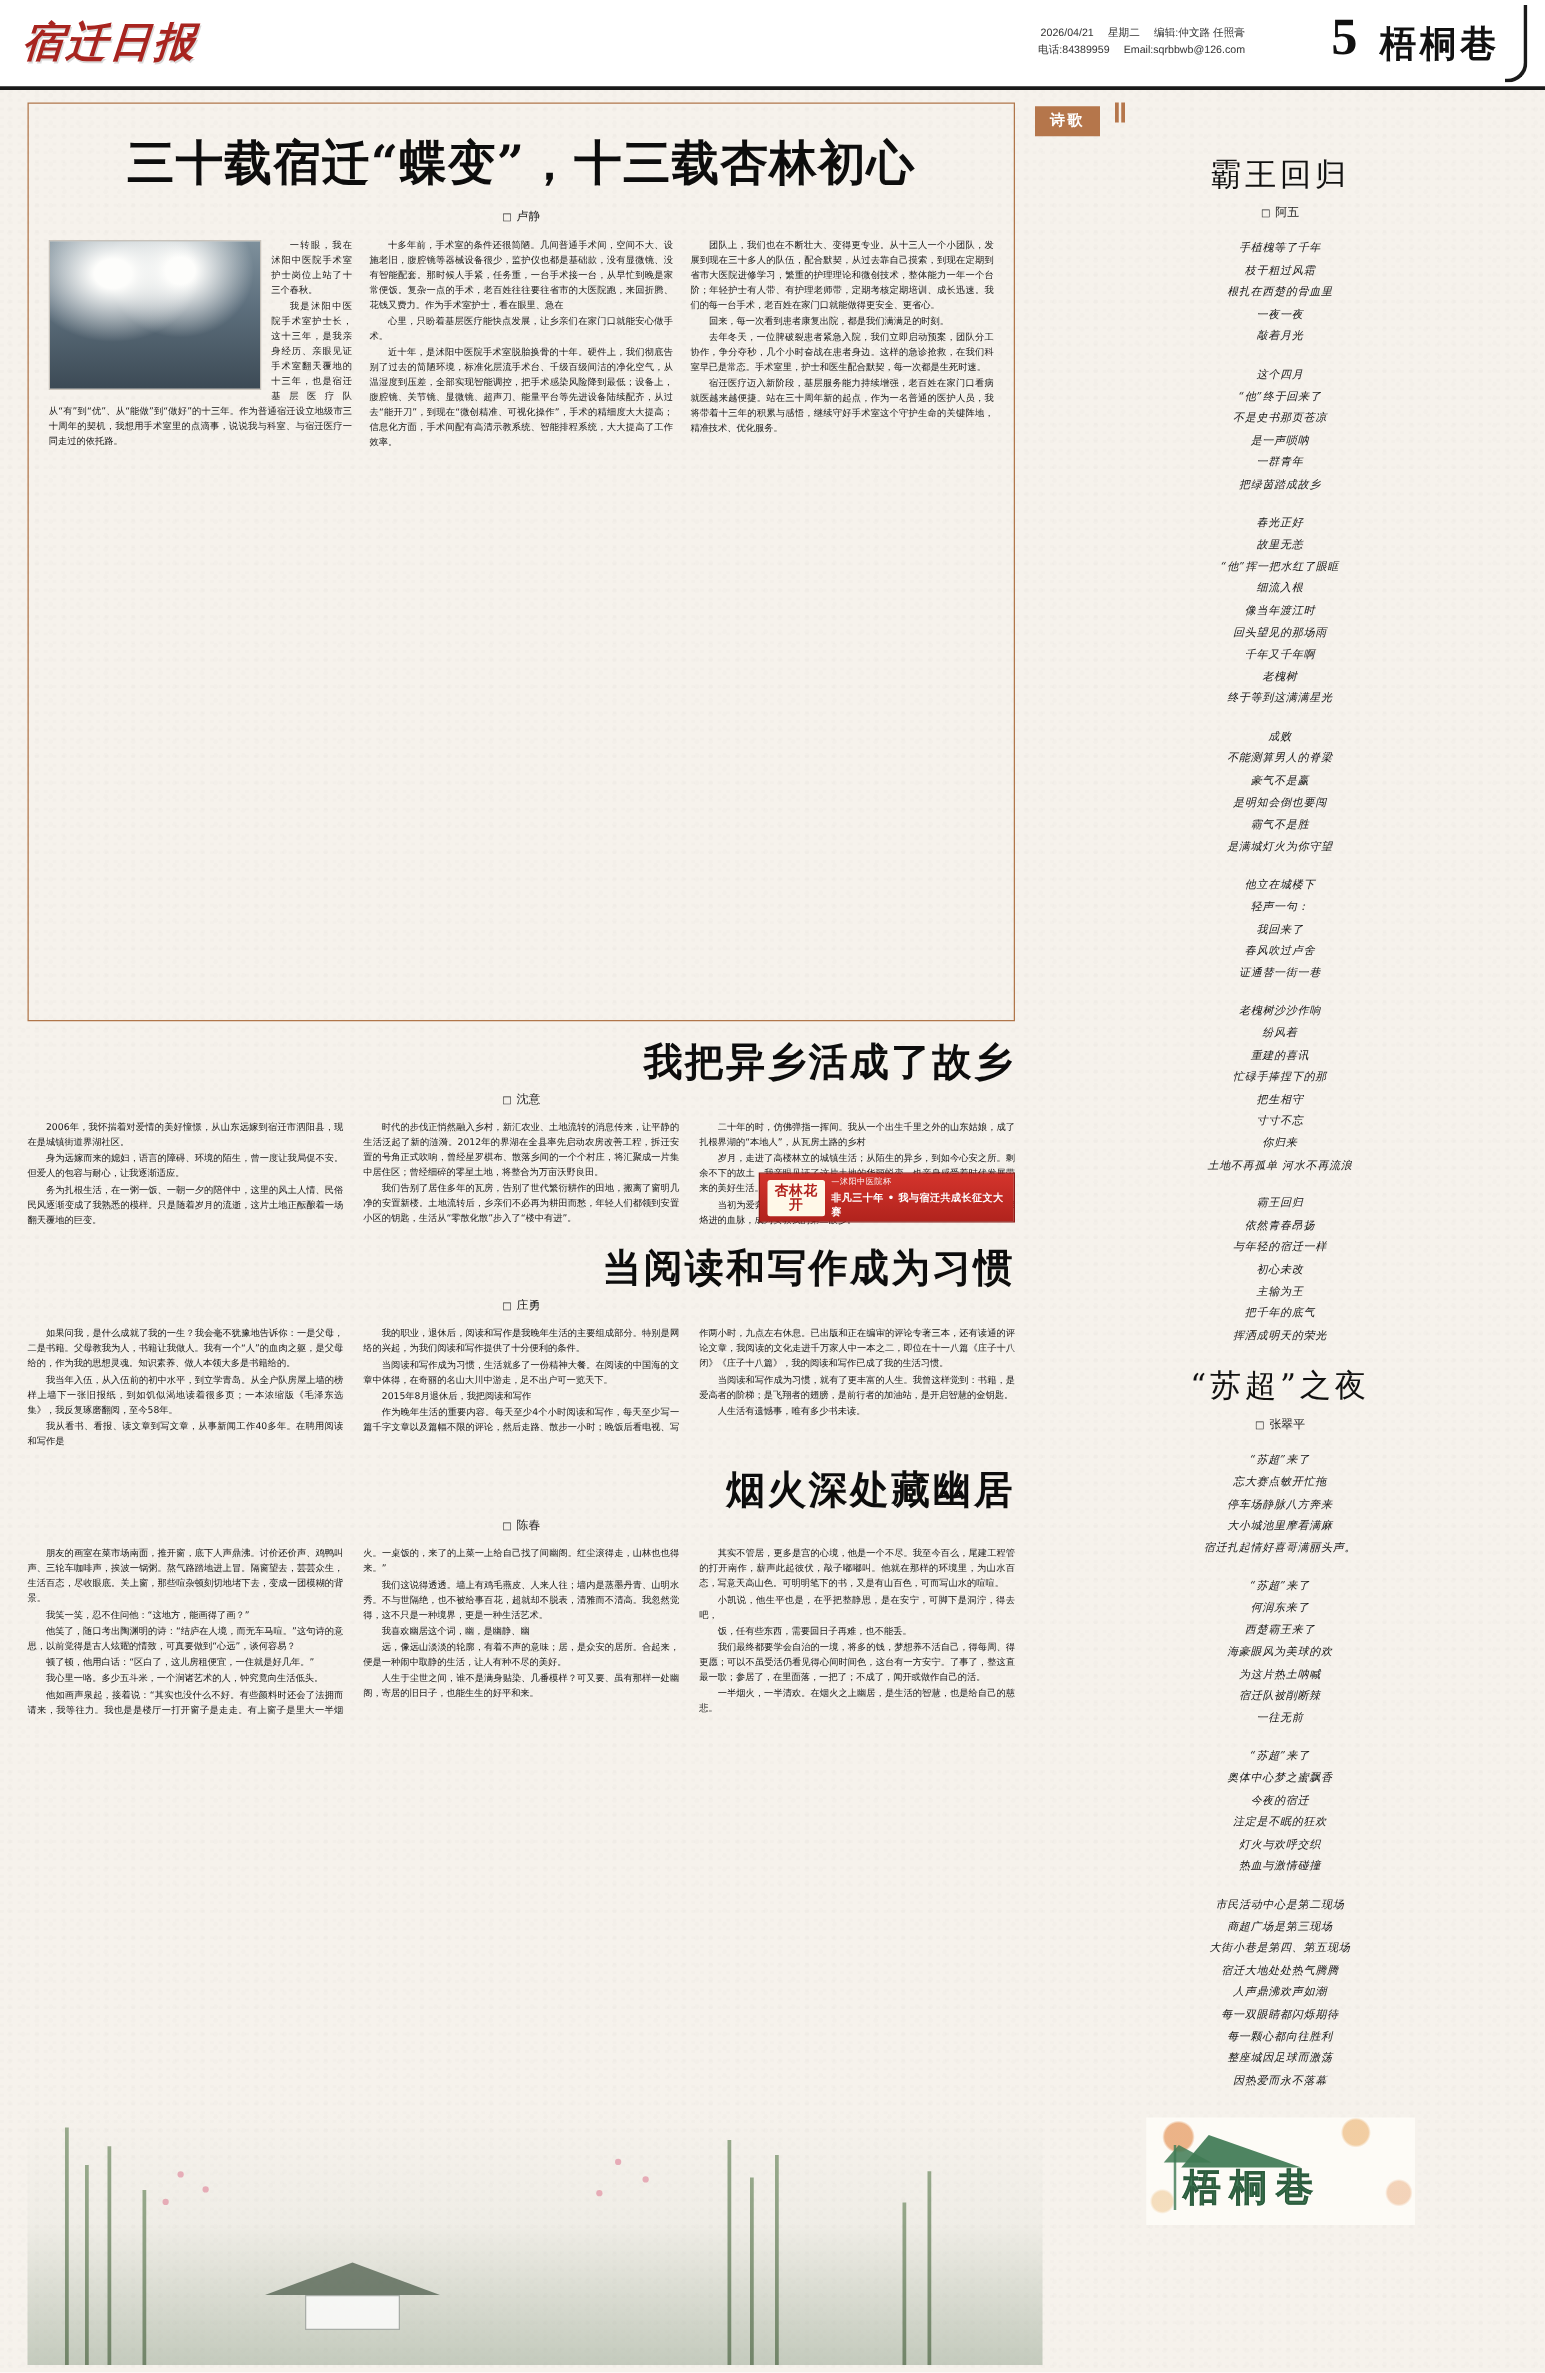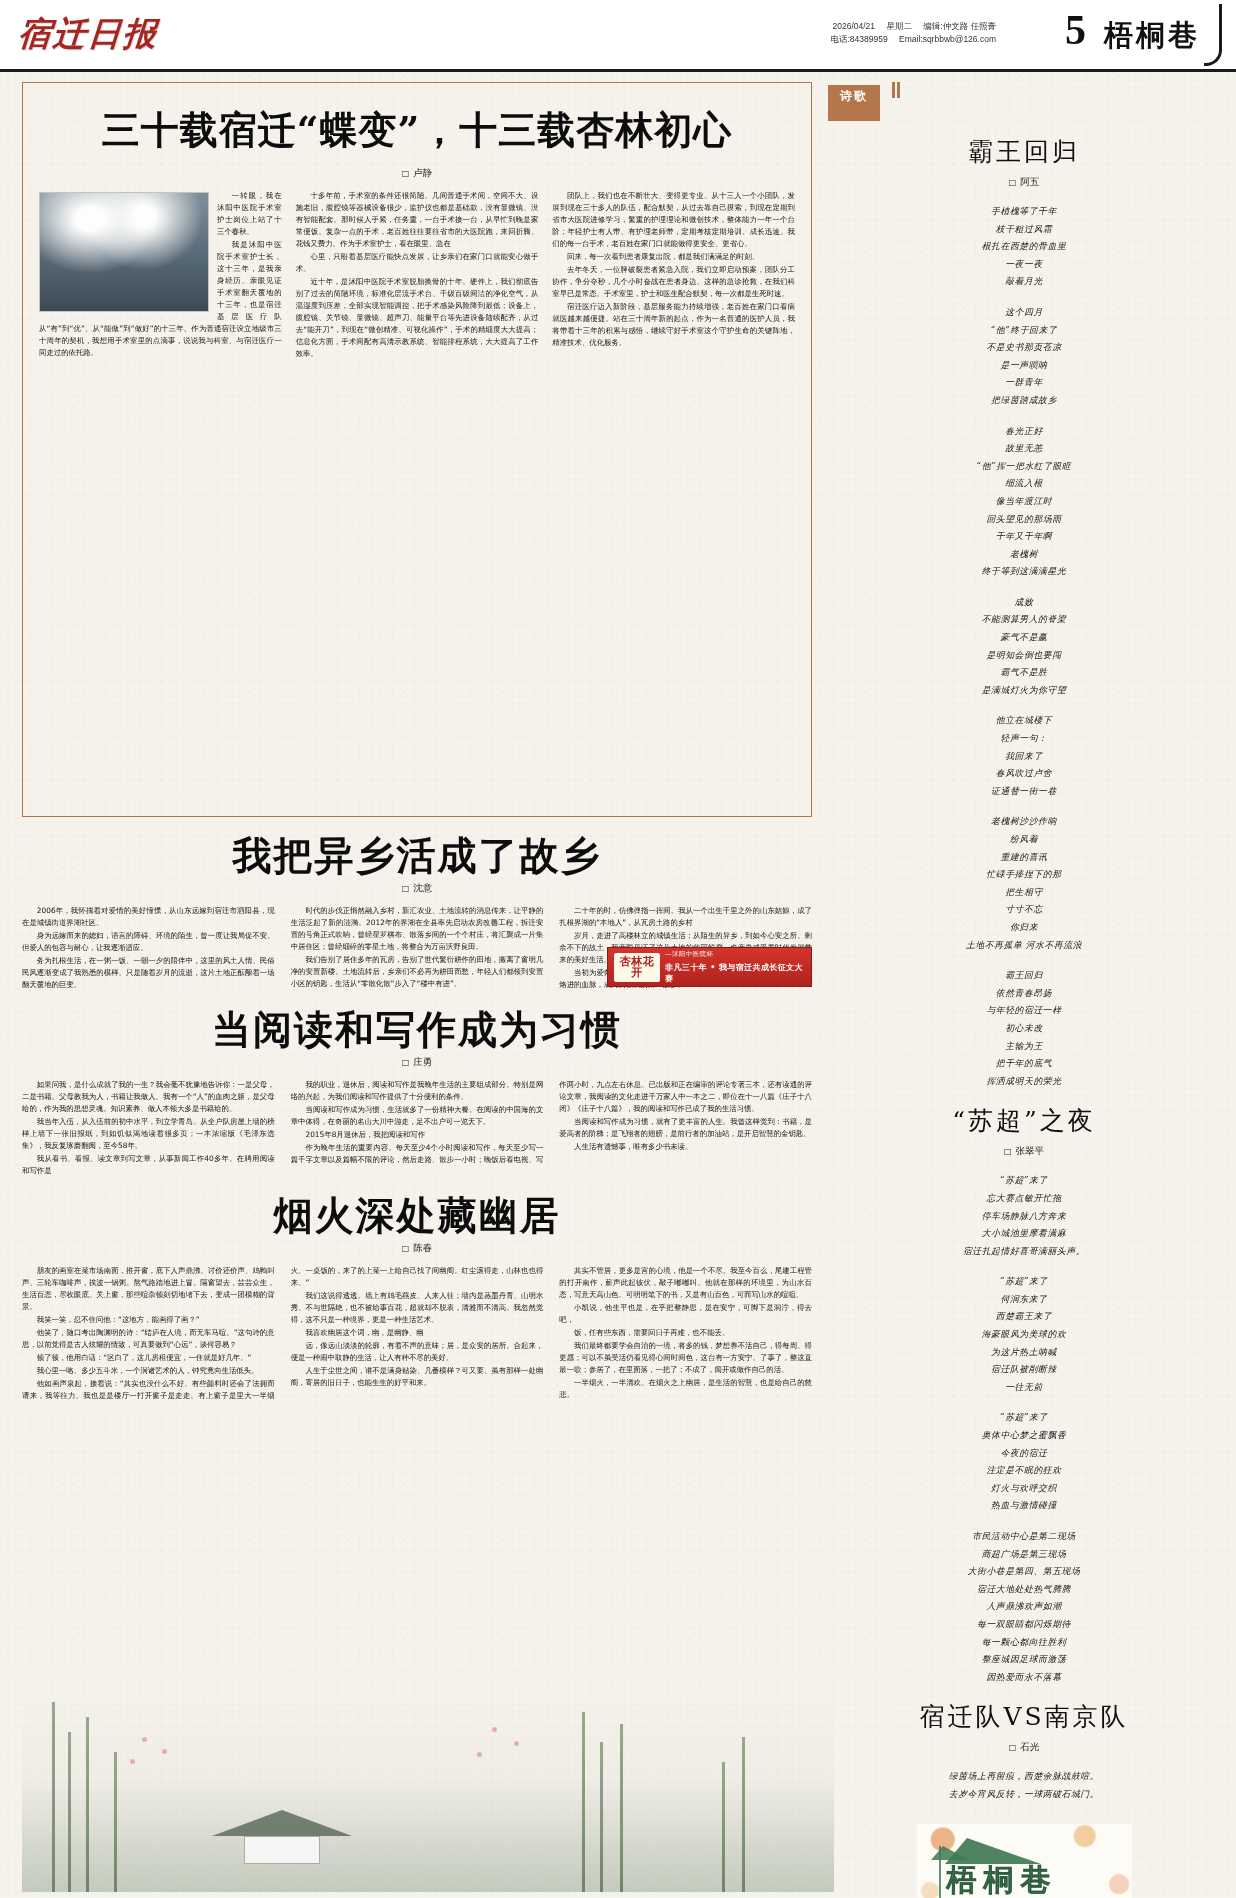--- a/index.html
+++ b/index.html
@@ -119,22 +119,22 @@
     text-align: justify;
     color: #151515;
     font-family: "DejaVu Sans", sans-serif;
   }
   .cols3 p { text-indent: 2em; margin-bottom: 1px; }
 
   
   .article { margin-top: 16px; position: relative; }
   .headline-2 {
     font-family: "DejaVu Serif", serif;
-    font-size: 39px; font-weight: 700;
-    text-align: center; color: #0d0d0d;
+    font-size: 31px; font-weight: 700;
+    text-align: right; color: #0d0d0d;
     letter-spacing: 2px; line-height: 1.15;
     margin-bottom: 4px;
   }
   .art-body {
     column-count: 3; column-gap: 16px;
     font-size: 7.4px; line-height: 1.62;
     text-align: justify; color: #151515;
   }
   .art-body p { text-indent: 2em; margin-bottom: 1px; }
 
@@ -204,21 +204,21 @@
     width: 5px; height: 5px; border-radius: 50%;
     background: rgba(226,150,165,0.75);
   }
 
   
   .tag-badge {
     display: inline-block;
     background: #b5764b; color: #fff;
     font-family: "DejaVu Serif", serif;
     font-size: 12px; font-weight: 700;
-    padding: 3px 12px 16px 12px;
+    padding: 3px 12px 4px 12px;
     letter-spacing: 2px;
   }
   .tag-bars { display: inline-block; margin-left: 5px; vertical-align: 2px; }
   .tag-bars i {
     display: inline-block; width: 3px; height: 16px;
     background: #b5764b; margin-left: 2px;
   }
   .poem { margin-top: 14px; text-align: center; }
   .poem-title {
     font-family: "DejaVu Serif", serif;
@@ -531,32 +531,20 @@
             <div>宿迁大地处处热气腾腾</div>
             <div>人声鼎沸欢声如潮</div>
             <div>每一双眼睛都闪烁期待</div>
             <div>每一颗心都向往胜利</div>
             <div>整座城因足球而激荡</div>
             <div>因热爱而永不落幕</div>
           </div>
         </div>
       </div>
 
-      <div class="poem">
-        <div class="poem-title big">宿迁队VS南京队</div>
-        <div class="poem-author">
-          <span class="sq">□</span><span>石光</span>
-        </div>
-        <div class="poem-body">
-          <div class="stanza">
-            <div>绿茵场上再留痕，西楚余脉战鼓喧。</div>
-            <div>去岁今宵风反转，一球两破石城门。</div>
-          </div>
-        </div>
-      </div>
 
       <div class="side-logo-box">
         <div class="roofline"></div>
         <div class="roofline2"></div>
         <div class="pole"></div>
         <div class="side-logo-text">梧桐巷</div>
       </div>
 
     </div>
   </div>

